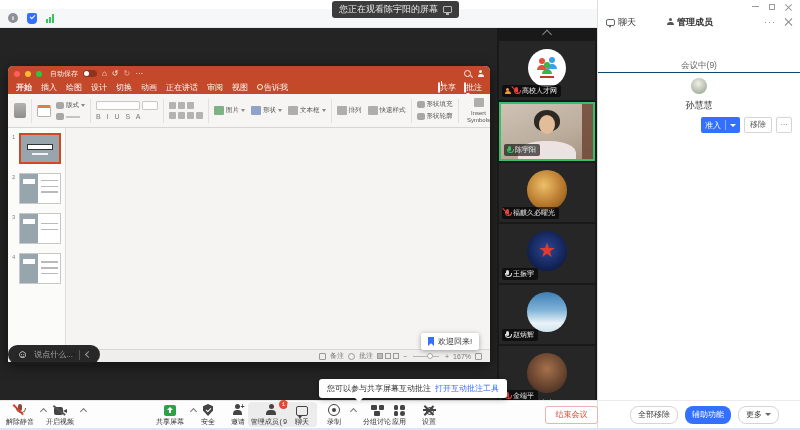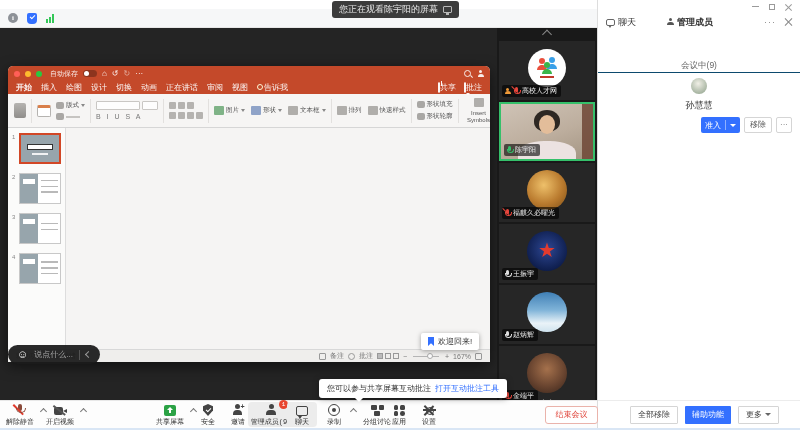--- a/index.html
+++ b/index.html
@@ -199,21 +199,21 @@
   .mrow { position:absolute; top:78px; left:0; right:0; height:22px; display:flex; align-items:center; padding:0 8px; gap:5px;flex-direction:column;}
   .avatar-s { width:16px; height:16px; border-radius:50%; background:radial-gradient(circle at 45% 35%, #f0efe6, #9fae9a 80%); flex:none;}
   .mname { font-size:9px; color:#333;}
   .mbtns { margin-left:auto; display:flex; gap:4px; align-items:center;padding-left:28px;}
   .btn-admit { background:#3370ff; color:#fff; font-size:8px; border-radius:2px; height:16px; display:flex; align-items:center; padding:0 4px; gap:4px;}
   .btn-admit .dv { width:1px; height:10px; background:rgba(255,255,255,.45);}
   .caret-w { width:0;height:0;border-left:3px solid transparent;border-right:3px solid transparent;border-top:3.5px solid #fff;}
   .btn-remove { border:1px solid #d5d5d5; color:#555; background:#fff; font-size:8px; border-radius:2px; height:16px; line-height:14px; padding:0 5px;}
   .btn-mmore { width:16px; height:16px; border:1px solid #d5d5d5; border-radius:2px; color:#888; font-size:8px; text-align:center; line-height:14px;}
   .pfoot { position:absolute; bottom:2px; left:0; right:0; height:28px; border-top:1px solid #ececec; display:flex; align-items:center; gap:7px; padding-left:32px; background:#fff;}
-  .pbtn { height:18px; border-radius:1px; font-size:8px; display:flex; align-items:center; justify-content:center; gap:3px; padding:0 7px;}
+  .pbtn { height:18px; border-radius:8px; font-size:8px; display:flex; align-items:center; justify-content:center; gap:3px; padding:0 7px;}
   .pbtn.ghost { border:1px solid #d5d5d5; color:#444; background:#fff;}
   .pbtn.primary { background:#3370ff; color:#fff;}
   .caret-g { width:0;height:0;border-left:3px solid transparent;border-right:3px solid transparent;border-top:3.5px solid #666;}
 
   
   .toolbar { position:absolute; top:400px; left:0; width:597px; height:28px; background:#fdfdfd; border-top:1px solid #e8e8e8;font-family:Liberation Mono, monospace;}
   .ti { position:absolute; top:2px; text-align:center; color:#333;}
   .ti .ic { height:13px; display:flex; align-items:flex-end; justify-content:center;}
   .ti .lb { font-size:7px; margin-top:1px; white-space:nowrap;}
   .ti.active { background:#ececec; border-radius:4px; top:1px; padding-top:1px; height:25px;}

